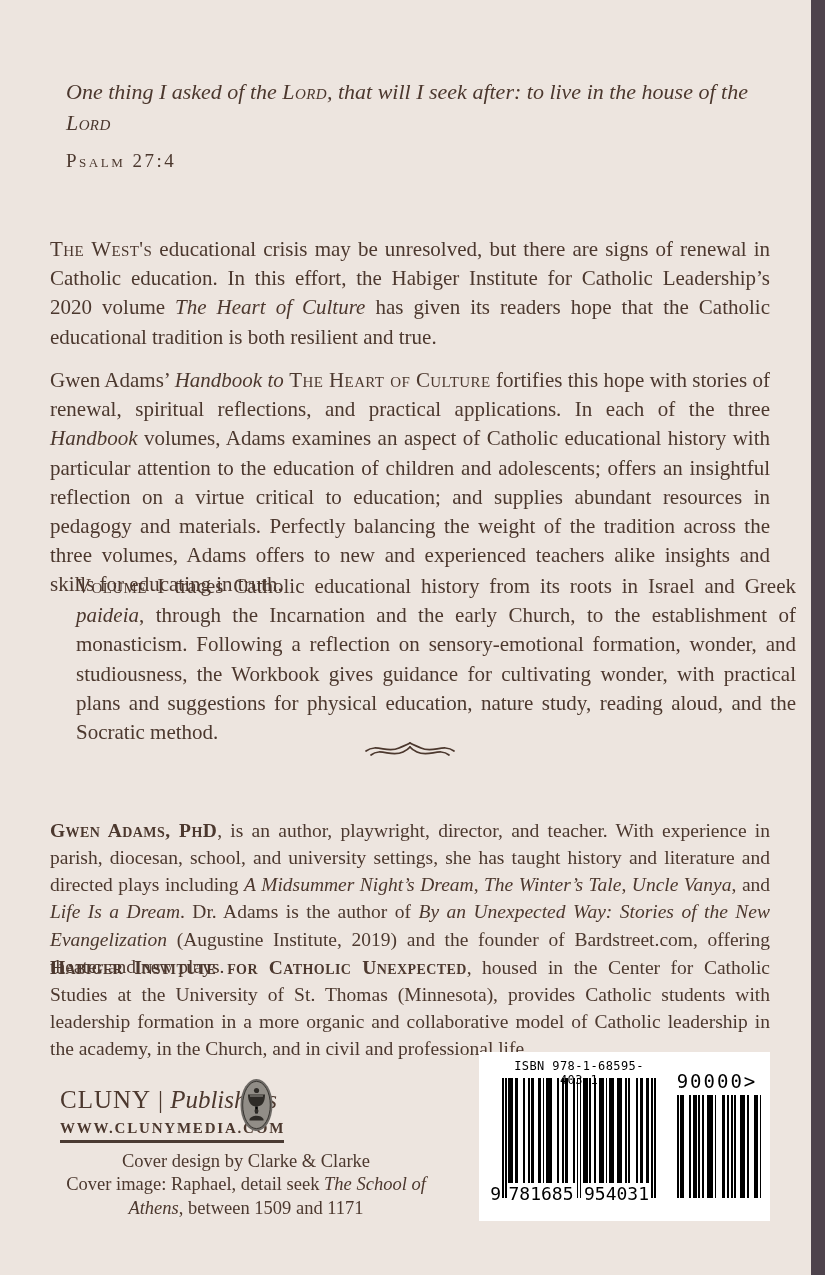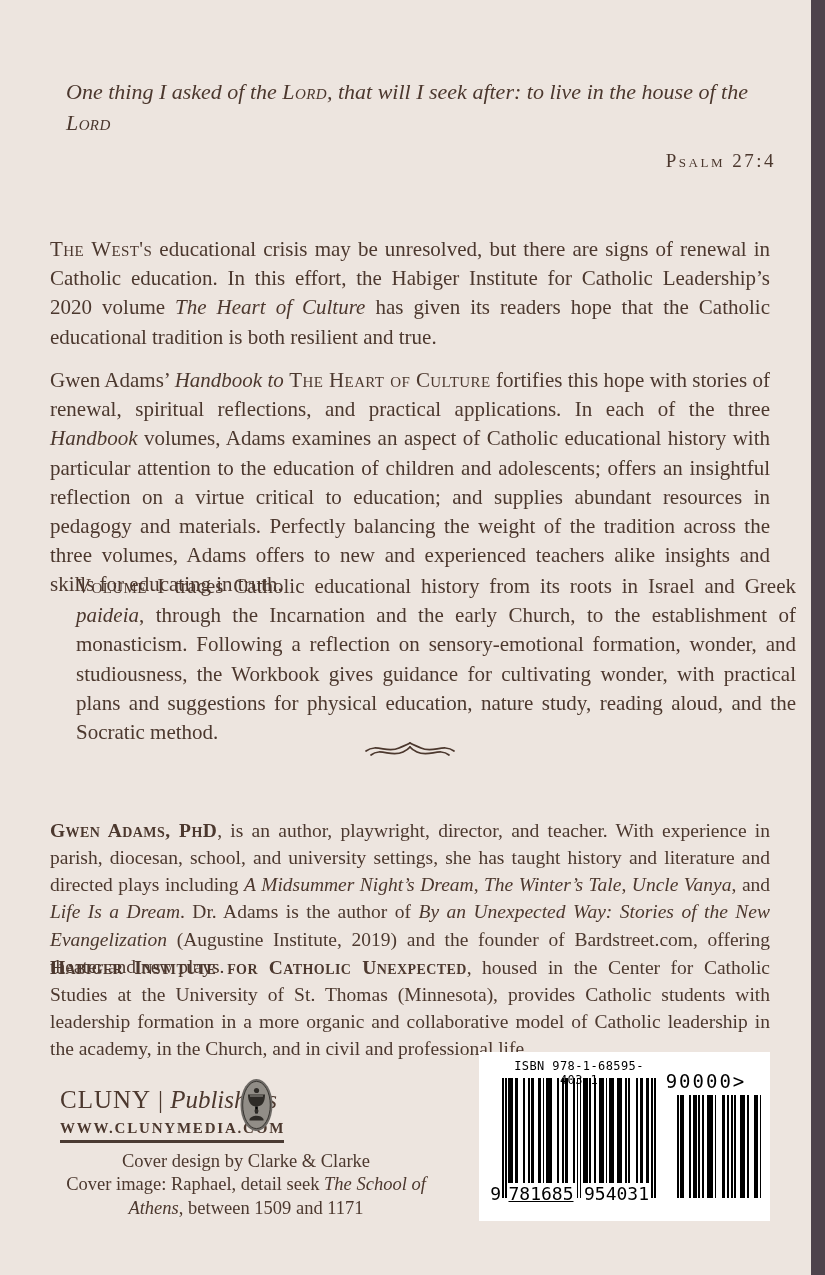--- a/index.html
+++ b/index.html
@@ -9,21 +9,21 @@
     background:#EDE5DF;
     font-family:"Liberation Serif", serif;
     color:#4C382E;
     overflow:hidden;
   }
   .edge-strip{position:absolute;right:0;top:0;width:14px;height:1275px;background:#4E434C;}
   .it{font-style:italic;}
   .sc{font-variant:small-caps;letter-spacing:0.4px;}
   .b{font-weight:bold;}
   .epigraph{position:absolute;left:66px;top:76px;width:712px;font-style:italic;font-size:22px;line-height:31px;}
-  .attribution{position:absolute;left:66px;top:150px;width:710px;text-align:right;
+  .attribution{position:absolute;left:66px;top:150px;width:710px;text-align:left;
     font-size:19px;letter-spacing:2.5px;font-variant:small-caps;}
   .blurb{position:absolute;left:50px;width:720px;font-size:21px;line-height:29.2px;text-align:justify;}
   .blurb.p1{top:214px;}
   .blurb.p2{top:345px;}
   .blurb.p3{top:551px;margin-left:26px;}
   .flourish{position:absolute;left:363px;top:738px;}
   .about{position:absolute;left:50px;width:720px;font-size:19.5px;line-height:27.3px;text-align:justify;}
   .about.a1{top:797px;}
   .about.a2{top:934px;}
   .wordmark{position:absolute;left:60px;top:1086px;font-size:25px;white-space:nowrap;}
@@ -34,23 +34,23 @@
   .seal{position:absolute;left:240px;top:1078px;}
   .rule{position:absolute;left:60px;top:1140px;width:224px;height:3px;background:#4A3A32;}
   .credits{position:absolute;left:60px;top:1150px;width:372px;font-size:18.5px;line-height:23.3px;text-align:center;}
   .credits p{margin:0;}
   .barcode-panel{position:absolute;left:479px;top:1052px;width:291px;height:169px;background:#FFFFFF;}
   .isbn-label{position:absolute;left:22px;top:7px;width:156px;text-align:center;
     font-family:"DejaVu Sans Mono", monospace;font-size:12px;letter-spacing:0.4px;color:#000;}
   .main-bars{position:absolute;left:23px;top:26px;}
   .bc-digit{position:absolute;font-family:"DejaVu Sans Mono", monospace;font-size:18px;color:#000;top:131px;}
   .d-lead{left:4px;width:18px;text-align:right;}
-  .d-left{left:29px;width:66px;text-align:center;text-decoration:underline;}
+  .d-left{left:29px;width:66px;text-align:center;}
   .d-right{left:103px;width:69px;text-align:center;}
-  .addon-label{position:absolute;left:184px;top:18px;width:86px;text-align:center;
+  .addon-label{position:absolute;left:195px;top:18px;width:86px;text-align:center;
     font-family:"DejaVu Sans Mono", monospace;font-size:19px;letter-spacing:2px;color:#000;}
   .addon-bars{position:absolute;left:196px;top:43px;}
   svg rect{fill:#000;}
 </style>
 </head>
 <body>
 
 <div class="cover">
 
   <div class="epigraph">

